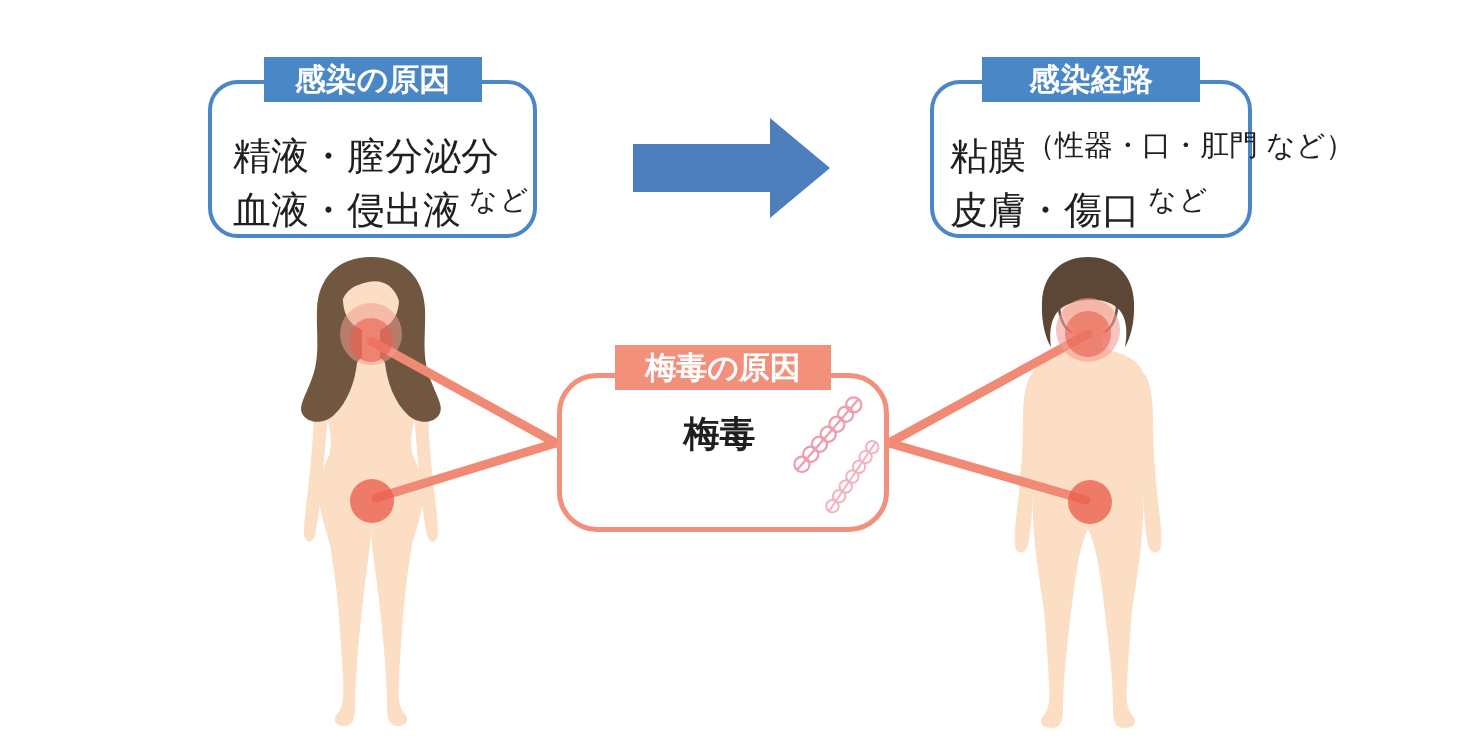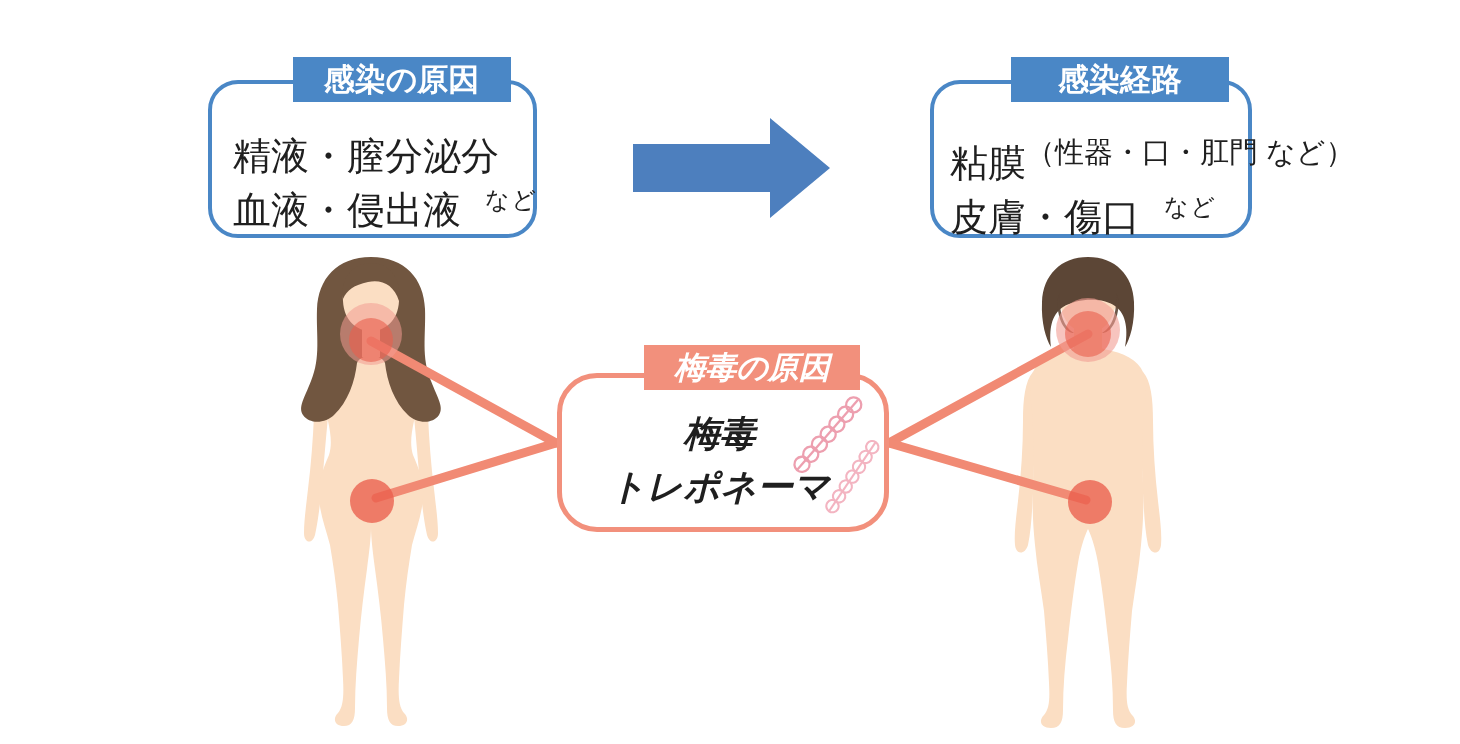--- a/index.html
+++ b/index.html
@@ -4,33 +4,33 @@
 <style>
   html,body{margin:0;padding:0;background:#fff;}
   .canvas{
     position:relative;width:1460px;height:744px;background:#fff;overflow:hidden;
     font-family:"Liberation Sans","DejaVu Sans",sans-serif;color:var(--c-text,#1f1f1f);
   }
   .fig-layer{position:absolute;left:0;top:0;z-index:1;}
   
   .callout{position:absolute;background:#fff;z-index:2;box-sizing:border-box;}
   .callout.blue{border:4px solid var(--c-blue,#4a87c6);border-radius:30px;}
-  .callout.pink{border:5px solid var(--c-salmon,#f2907c);border-radius:40px;font-style:italic;}
+  .callout.pink{border:5px solid var(--c-salmon,#f2907c);border-radius:40px;}
   .callout-header{
     position:absolute;left:50%;transform:translateX(-50%);
     height:45px;display:flex;align-items:center;justify-content:center;
-    color:#fff;font-weight:bold;font-size:31px;white-space:nowrap;z-index:3;margin-left:29px;
+    color:#fff;font-weight:bold;font-size:31px;white-space:nowrap;z-index:3;
   }
   .callout-header.blue-h{background:var(--c-blue,#4a87c6);width:218px;top:-27px;}
   .callout-header.pink-h{background:var(--c-salmon,#f2907c);width:216px;top:-33px;}
   .box-body{position:absolute;}
   .box-line{height:54px;display:flex;align-items:center;white-space:nowrap;}
   .t-big{font-size:38px;margin-top:20px;}
   .t-mid{font-size:29px;}
-  .t-note{font-size:24px;margin-left:24px;letter-spacing:2px;}
+  .t-note{font-size:28px;margin-left:8px;letter-spacing:2px;}
   .pathogen-body{position:absolute;left:0;top:29px;width:78%;text-align:center;padding-left:32px;}
   .pathogen-line{font-size:36px;font-weight:bold;line-height:53px;}
   .spiral-layer{position:absolute;left:0;top:0;width:100%;height:100%;}
   
   .skin{fill:var(--c-skin,#fbdec3);}
   .hair-w{fill:var(--c-woman_hair,#715640);}
   .hair-m{fill:var(--c-man_hair,#5c4636);}
   .spot{fill:var(--c-spot_red,#ea5f4d);}
   .halo{fill:var(--c-halo_pink,#f29d92);}
   .conn{stroke:var(--c-line_salmon,#f18a74);stroke-width:9;stroke-linecap:round;}
@@ -95,37 +95,36 @@
       </div>
       <div class="box-line">
         <span class="t-big">血液・侵出液</span>
         <span class="t-note">など</span>
       </div>
     </div>
   </div>
 
   <div class="callout blue" style="left:930px;top:80px;width:322px;height:158px;">
     <div class="callout-header blue-h">感染経路</div>
-    <div class="box-body" style="left:16px;top:42px;">
+    <div class="box-body" style="left:16px;top:35px;">
       <div class="box-line">
         <span class="t-big">粘膜</span>
         <span class="t-mid">（性器・口・肛門 など）</span>
       </div>
       <div class="box-line">
         <span class="t-big">皮膚・傷口</span>
         <span class="t-note">など</span>
       </div>
     </div>
   </div>
 
   <div class="callout pink" style="left:557px;top:373px;width:332px;height:159px;">
     <div class="callout-header pink-h">梅毒の原因</div>
     <div class="pathogen-body">
       <div class="pathogen-line">梅毒</div>
-      <div class="pathogen-line">トレポネーマ</div>
     </div>
     <svg class="spiral-layer" viewBox="0 0 330 157">
       <g transform="translate(243,97) rotate(-49)">
         <line class="spiral1" x1="0" y1="0" x2="98" y2="0"></line>
         <circle class="spiral1" cx="8" cy="0" r="8"></circle>
         <circle class="spiral1" cx="22" cy="0" r="8"></circle>
         <circle class="spiral1" cx="36" cy="0" r="8"></circle>
         <circle class="spiral1" cx="50" cy="0" r="8"></circle>
         <circle class="spiral1" cx="64" cy="0" r="8"></circle>
         <circle class="spiral1" cx="78" cy="0" r="8"></circle>

